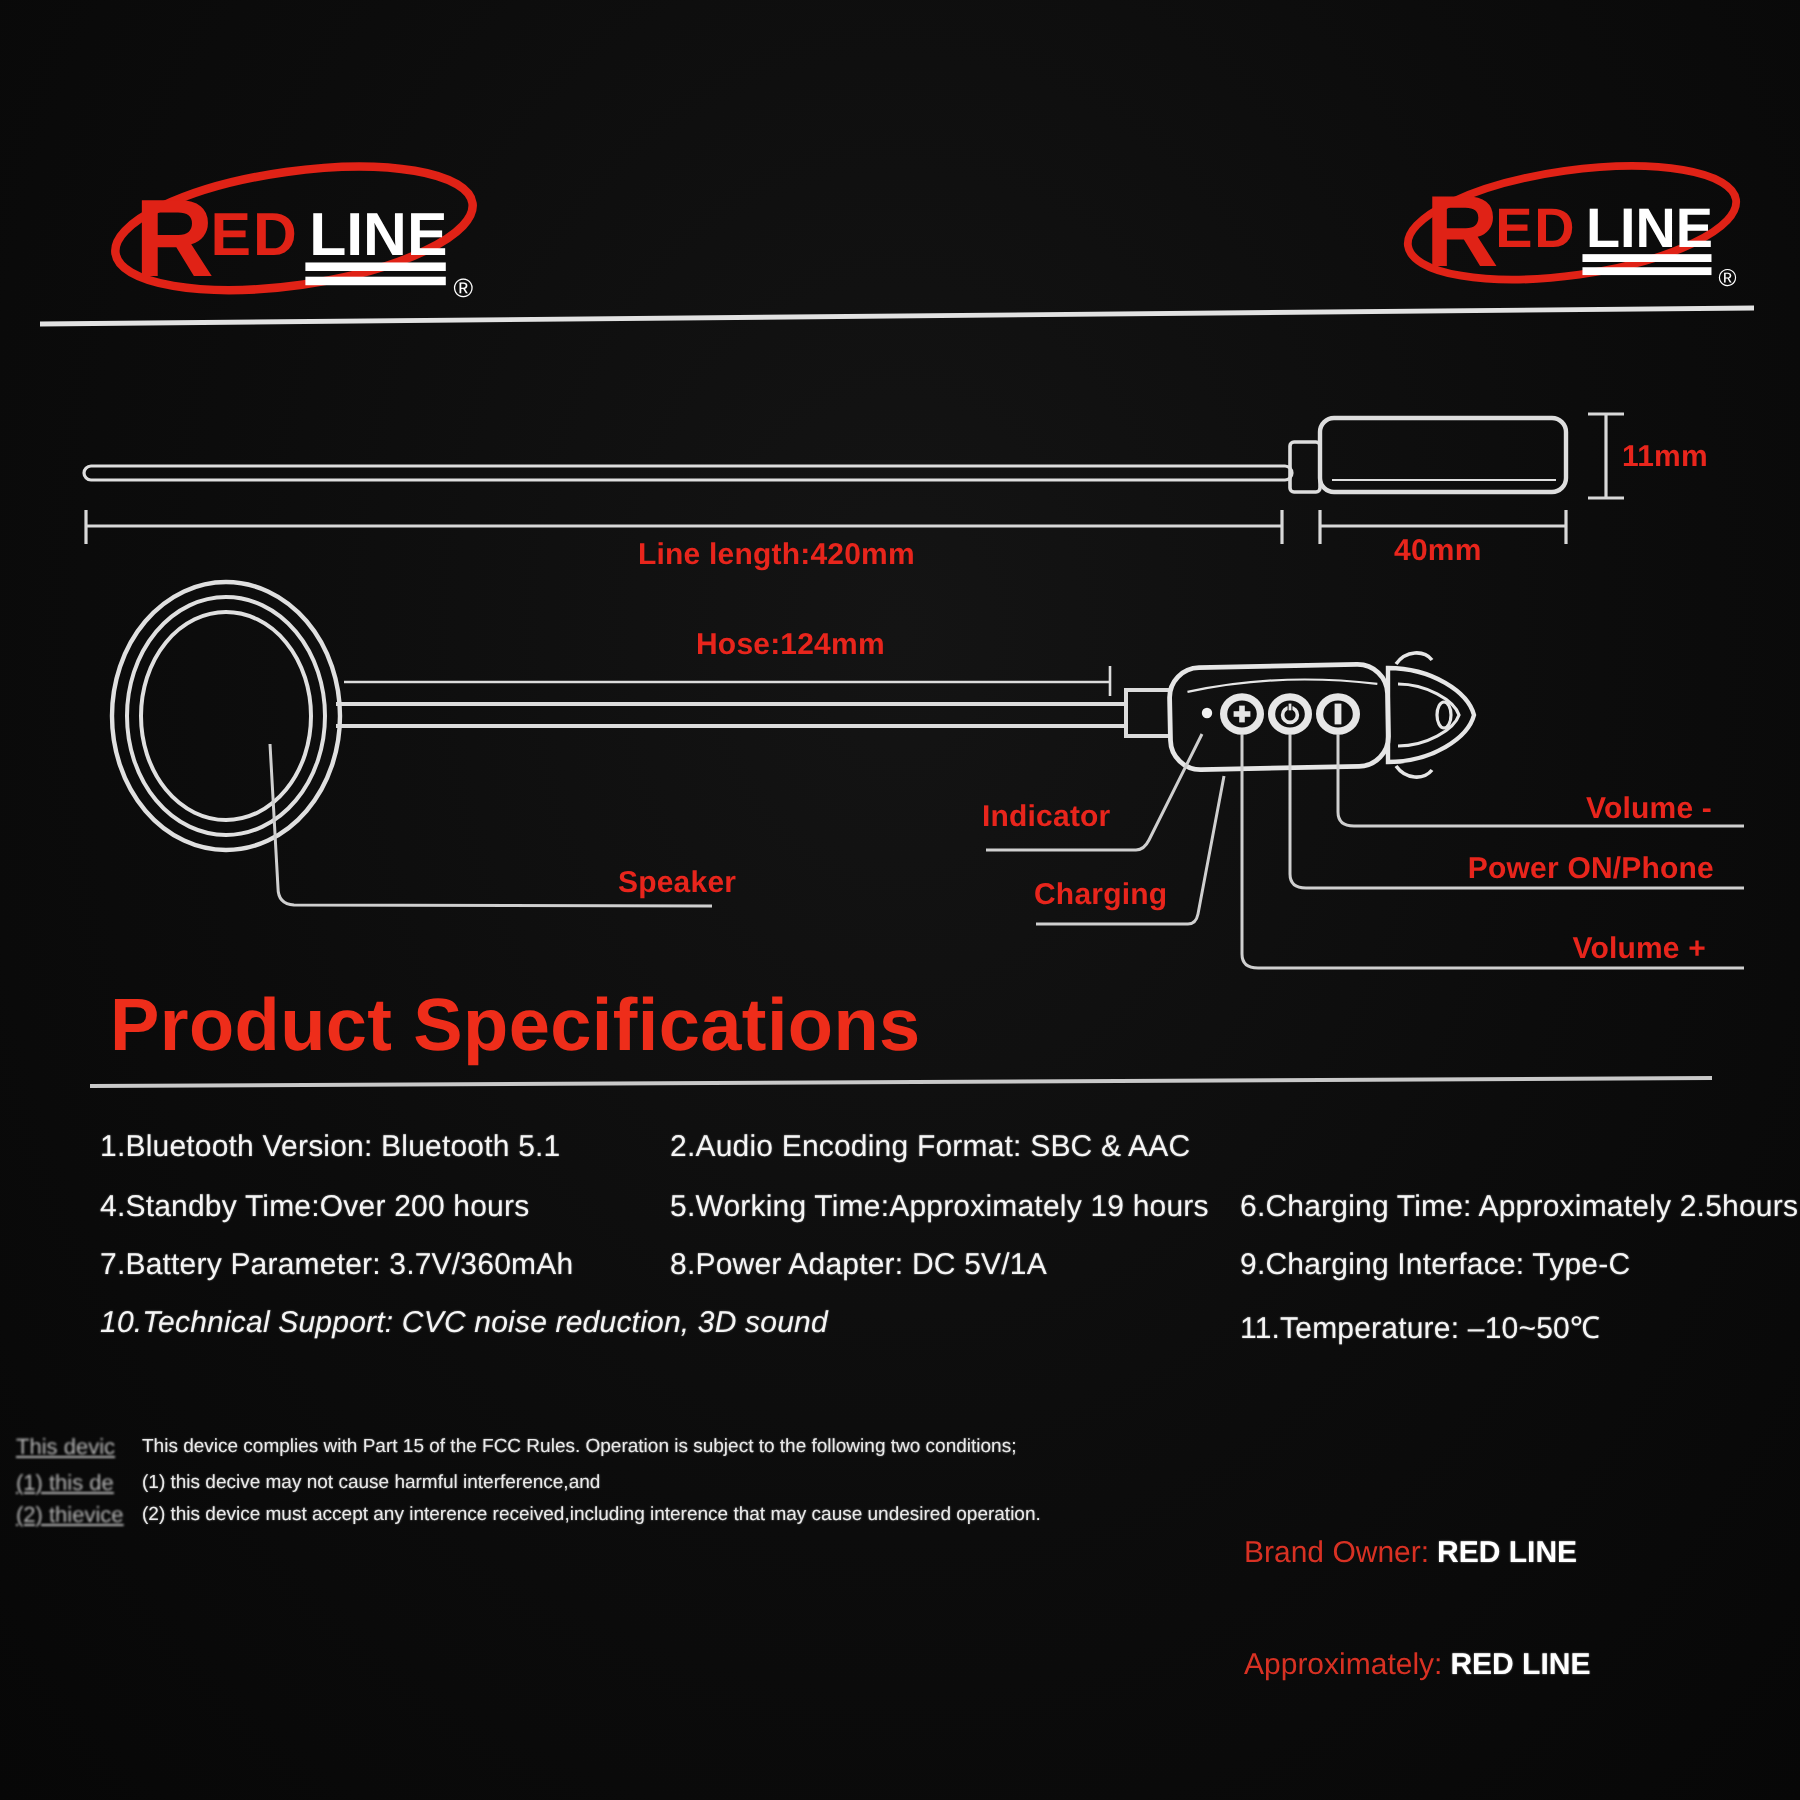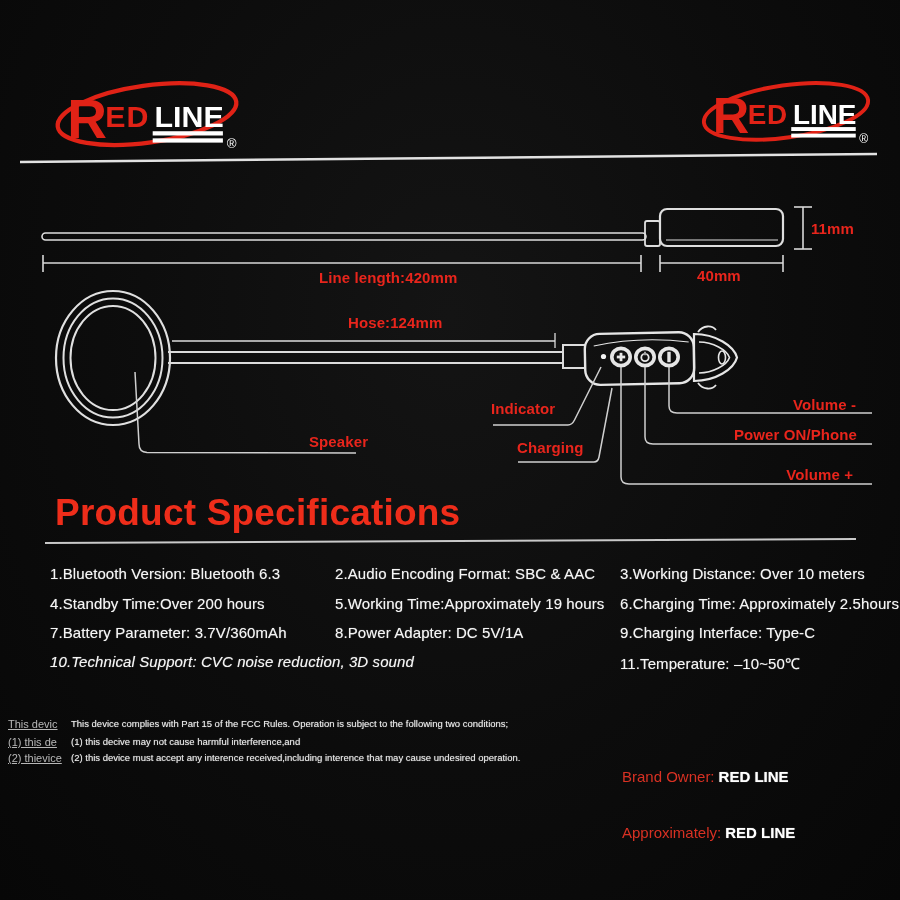--- a/index.html
+++ b/index.html
@@ -158,23 +158,22 @@
   <div class="dlabel" style="left:348px;top:314px;">Hose:124mm</div>
   <div class="dlabel" style="left:309px;top:433px;">Speaker</div>
   <div class="dlabel" style="left:491px;top:400px;">Indicator</div>
   <div class="dlabel" style="left:517px;top:439px;">Charging</div>
   <div class="dlabel right" style="right:44px;top:396px;">Volume -</div>
   <div class="dlabel right" style="right:43px;top:426px;">Power ON/Phone</div>
   <div class="dlabel right" style="right:47px;top:466px;">Volume +</div>
 
   <div id="spec-title">Product Specifications</div>
 
-  <div class="spec-item" style="left:50px;top:565px;">1.Bluetooth Version: Bluetooth 6.3</div>
+  <div class="spec-item" style="left:50px;top:565px;">1.Bluetooth Version: Bluetooth 5.1</div>
   <div class="spec-item" style="left:335px;top:565px;">2.Audio Encoding Format: SBC &amp; AAC</div>
-  <div class="spec-item" style="left:620px;top:565px;">3.Working Distance: Over 10 meters</div>
   <div class="spec-item" style="left:50px;top:595px;">4.Standby Time:Over 200 hours</div>
   <div class="spec-item" style="left:335px;top:595px;">5.Working Time:Approximately 19 hours</div>
   <div class="spec-item" style="left:620px;top:595px;">6.Charging Time: Approximately 2.5hours</div>
   <div class="spec-item" style="left:50px;top:624px;">7.Battery Parameter: 3.7V/360mAh</div>
   <div class="spec-item" style="left:335px;top:624px;">8.Power Adapter: DC 5V/1A</div>
   <div class="spec-item" style="left:620px;top:624px;">9.Charging Interface: Type-C</div>
   <div class="spec-item" style="left:50px;top:653px;font-style:italic;">10.Technical Support: CVC noise reduction, 3D sound</div>
   <div class="spec-item" style="left:620px;top:653px;">11.Temperature: –10~50℃</div>
 
   <div class="fcc-ghost" style="top:718px;">This devic</div>

